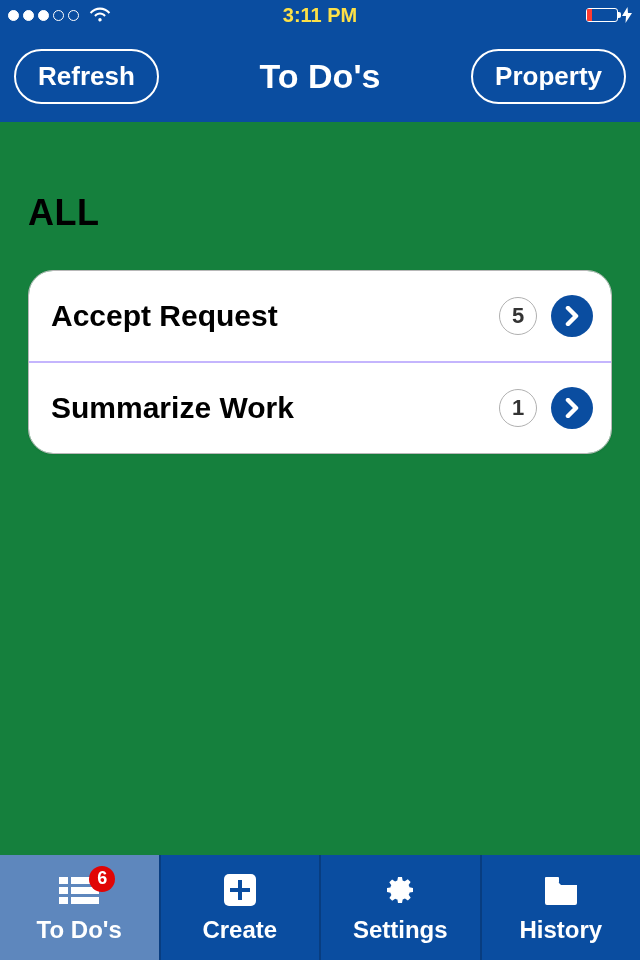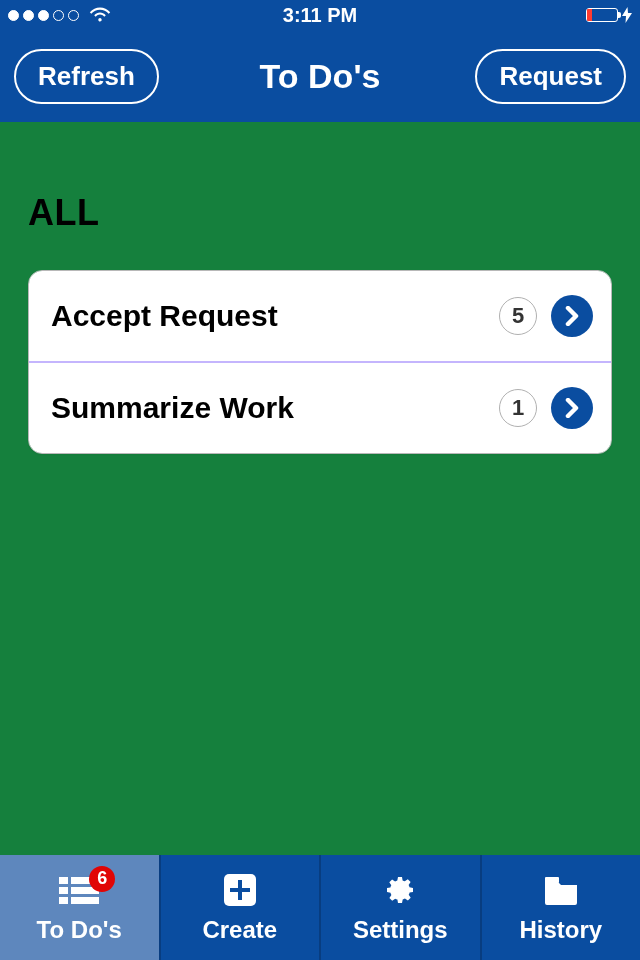--- a/index.html
+++ b/index.html
@@ -1,41 +1,41 @@
 <!DOCTYPE html>
 <html><head>
 <meta charset="utf-8">
 <style>
   * { box-sizing: border-box; margin: 0; padding: 0; }
   html, body { width: 640px; height: 960px; font-family: -apple-system, "Helvetica Neue", Helvetica, Arial, sans-serif; overflow: hidden; background: #fff; }
   .screen { width: 640px; height: 960px; display: flex; flex-direction: column; }
 
   
-  .status-bar { height: 30px; background: #0a4da0; color: #ffffff; display: flex; align-items: center; justify-content: space-between; padding: 15px 8px; font-size: 20px; font-weight: 500; }
+  .status-bar { height: 30px; background: #0a4da0; color: #fde047; display: flex; align-items: center; justify-content: space-between; padding: 15px 8px; font-size: 20px; font-weight: 500; }
   .status-left { display: flex; align-items: center; gap: 10px; }
   .signal-dots { display: flex; gap: 4px; align-items: center; }
   .dot { width: 11px; height: 11px; border-radius: 50%; border: 1.5px solid #fff; }
   .dot.filled { background: #fff; }
   .wifi-icon svg { display: block; }
   .status-center { position: absolute; left: 50%; transform: translateX(-50%); font-size: 20px; font-weight: 600; }
   .status-right { display: flex; align-items: center; gap: 4px; }
   .battery { width: 32px; height: 14px; border: 1.5px solid #fff; border-radius: 3px; position: relative; }
   .battery::after { content: ""; position: absolute; right: -4px; top: 3px; width: 3px; height: 6px; background: #fff; border-radius: 0 2px 2px 0; }
   .battery-level { width: 5px; height: 100%; background: #ff3b30; border-radius: 1px 0 0 1px; }
   .bolt svg { display: block; }
 
   
   .nav-bar { height: 92px; background: #0a4da0; display: flex; align-items: center; justify-content: space-between; padding: 0 14px; position: relative; }
   .nav-title { position: absolute; left: 50%; transform: translateX(-50%); color: #fff; font-size: 34px; font-weight: 700; }
   .pill-btn { border: 2.5px solid #fff; background: transparent; color: #fff; font-size: 26px; font-weight: 700; padding: 10px 22px; border-radius: 30px; cursor: pointer; text-align: right; }
 
   
   .content { flex: 1; background: #15803d; padding: 70px 28px 0 28px; }
   .section-title { font-size: 36px; font-weight: 800; letter-spacing: 0.5px; margin-bottom: 36px; }
-  .list { border: 1px solid #b8b8b8; border-radius: 14px; overflow: hidden; box-shadow: 0 1px 2px rgba(0,0,0,0.05); }
+  .list { border: 1px solid #b8b8b8; border-radius: 25px; overflow: hidden; box-shadow: 0 1px 2px rgba(0,0,0,0.05); }
   .list-item { display: flex; align-items: center; padding: 24px 18px; background: #fff; cursor: pointer; }
   .list-item + .list-item { border-top: 2px solid #c4b5fd; }
   .item-label { flex: 1; font-size: 30px; font-weight: 700; color: #000; padding-left: 4px; }
   .count-badge { width: 38px; height: 38px; border: 1.5px solid #b0b0b0; border-radius: 50%; display: flex; align-items: center; justify-content: center; font-size: 22px; font-weight: 600; color: #333; margin-right: 14px; }
   .chevron-circle { width: 42px; height: 42px; background: #0a4da0; border-radius: 50%; display: flex; align-items: center; justify-content: center; }
   .chevron-circle svg { display: block; }
 
   
   .tab-bar { height: 105px; background: #0a4da0; display: flex; }
   .tab { flex: 1; display: flex; flex-direction: column; align-items: center; justify-content: center; color: #fff; cursor: pointer; position: relative; border-right: 2px solid #083d80; gap: 8px; }
@@ -74,21 +74,21 @@
         <svg width="10" height="16" viewBox="0 0 10 16">
             <path d="M5.5 0L0 9h4l-.5 7L10 6H6z" fill="#fff"></path>
           </svg>
       </span>
     </div>
   </div>
 
   <div class="nav-bar">
     <button class="pill-btn">Refresh</button>
     <div class="nav-title">To Do's</div>
-    <button class="pill-btn">Request</button>
+    <button class="pill-btn">Property</button>
   </div>
 
   <div class="content">
     <div class="section-title">ALL</div>
     <div class="list">
 
       <div class="list-item">
         <div class="item-label">Accept Request</div>
         <div class="count-badge">5</div>
         <div class="chevron-circle">

